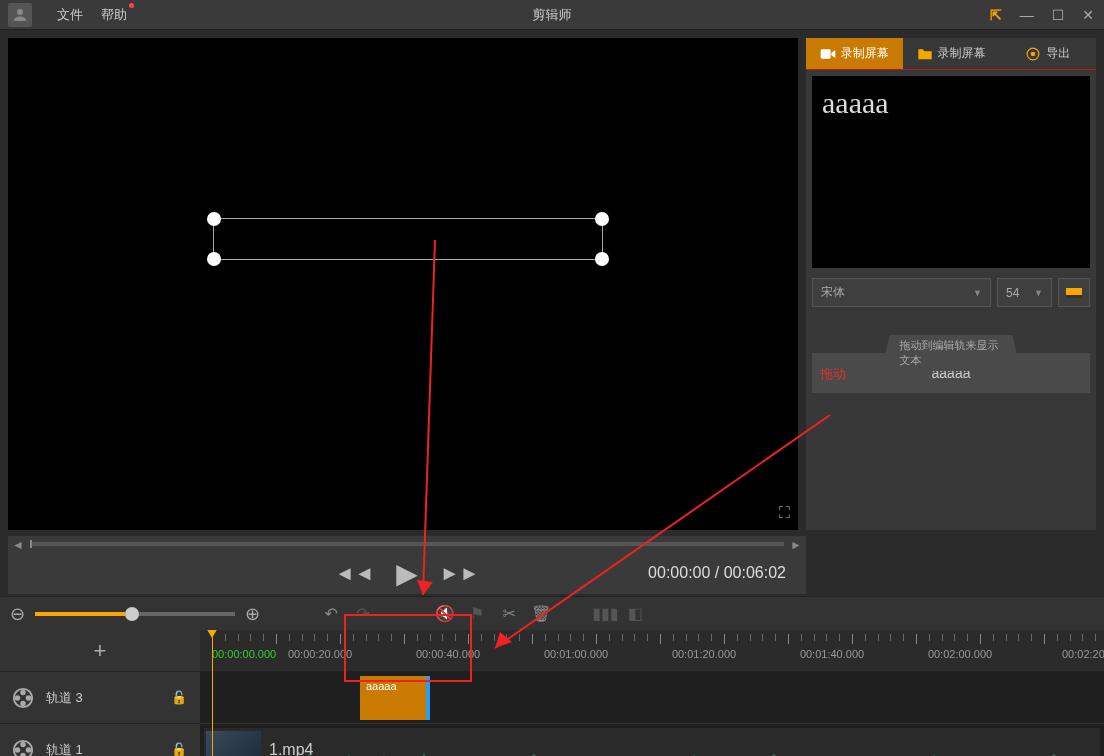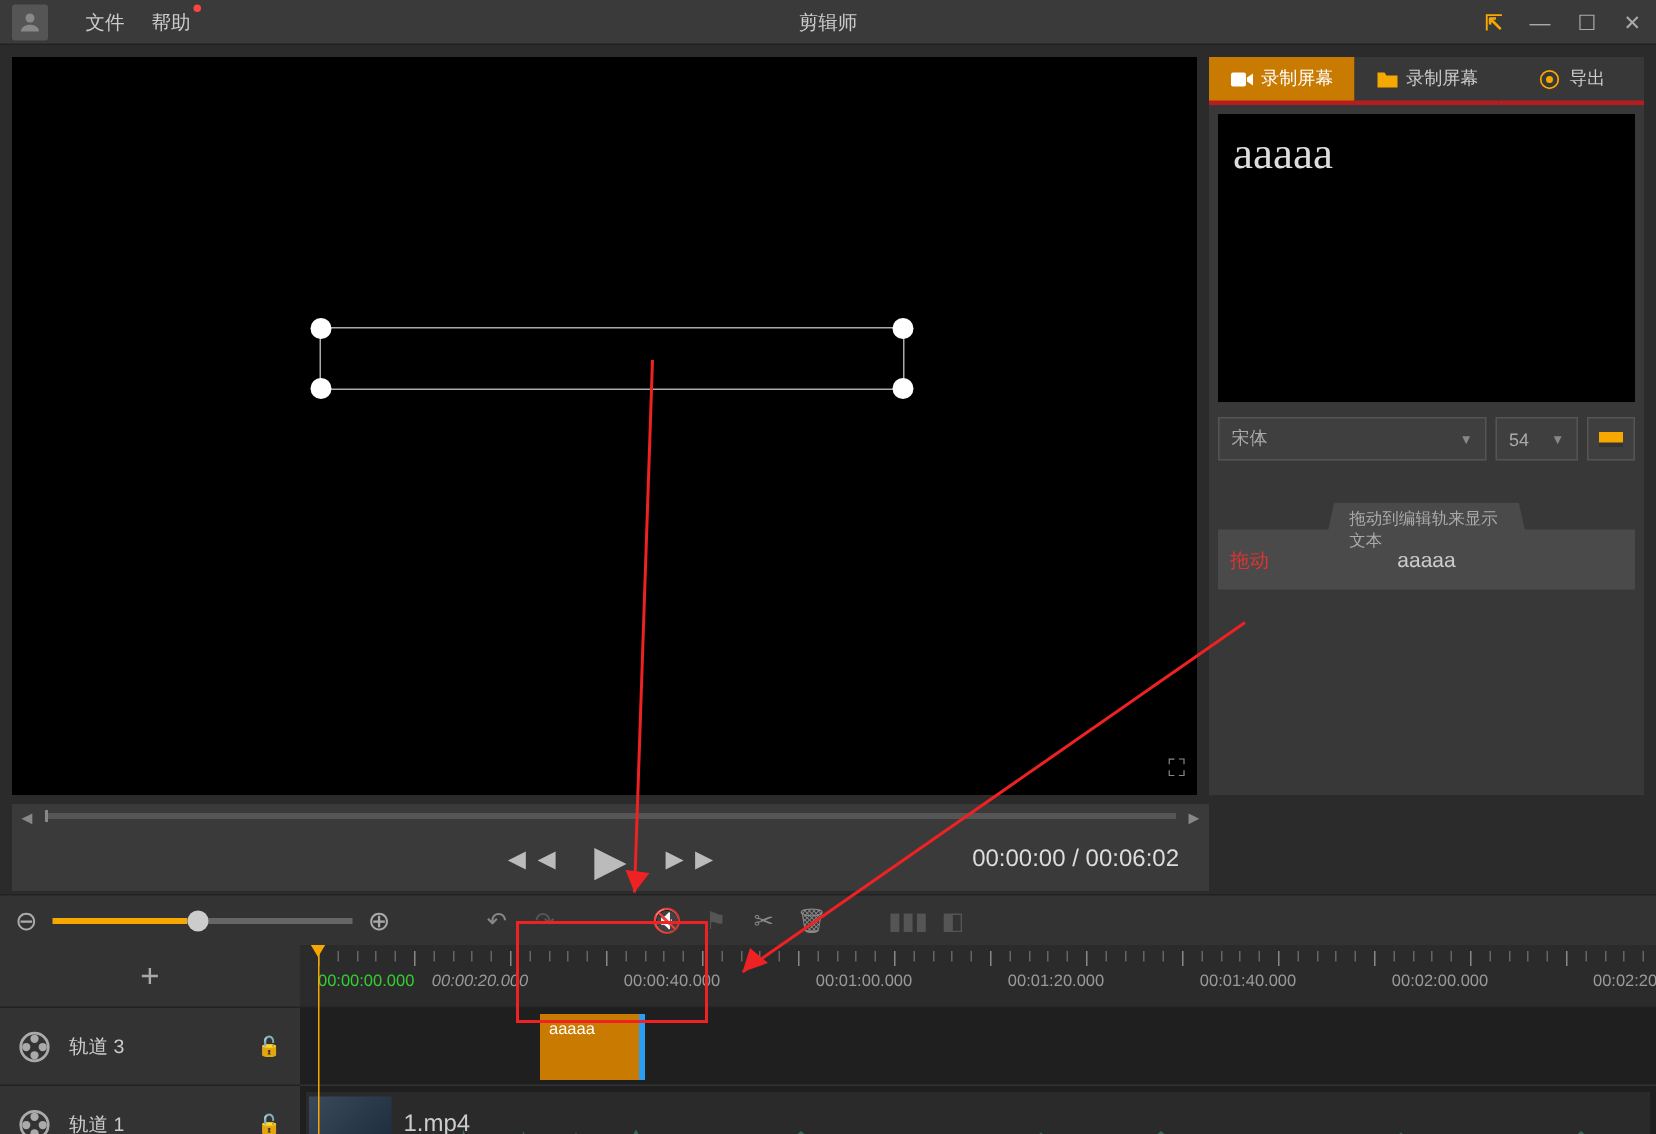--- a/index.html
+++ b/index.html
@@ -21,21 +21,21 @@
 .main { display: flex; height: 500px; }
 .preview { flex: 1; background: #000; position: relative; margin: 8px 0 0 8px; }
 .textbox { position: absolute; left: 205px; top: 180px; width: 390px; height: 42px; border: 1px solid #aaa; }
 .handle { position: absolute; width: 14px; height: 14px; background: #fff; border-radius: 50%; }
 .h1 { top: -7px; left: -7px; } .h2 { top: -7px; right: -7px; }
 .h3 { bottom: -7px; left: -7px; } .h4 { bottom: -7px; right: -7px; }
 .fullscreen-icon { position: absolute; bottom: 8px; right: 8px; color: #888; cursor: pointer; }
 
 .sidebar { width: 290px; background: #383838; margin: 8px 8px 0 8px; display: flex; flex-direction: column; }
 .sidetabs { display: flex; height: 32px; }
-.sidetab { flex: 1; display: flex; align-items: center; justify-content: center; font-size: 12px; gap: 5px; cursor: pointer; background: #383838; border-bottom: 3px solid #b91c1c; }
+.sidetab { flex: 1; display: flex; align-items: center; justify-content: center; font-size: 12px; gap: 5px; cursor: pointer; background: #383838; border-bottom: 1px solid #b91c1c; }
 .sidetab.active { background: #c97a00; color: #fff; }
 .sidetab-icon { width: 16px; height: 14px; }
 
 .textinput { background: #000; margin: 6px; padding: 10px; height: 192px; }
 .textinput-content { font-family: serif; font-size: 30px; color: #ddd; }
 
 .fontrow { display: flex; gap: 6px; margin: 4px 6px 6px; }
 .fontsel { background: #3f3f3f; border: 1px solid #555; padding: 5px 8px; font-size: 12px; color: #aaa; display: flex; align-items: center; justify-content: space-between; }
 .fontname { flex: 1; }
 .fontsize { width: 55px; }
@@ -379,21 +379,21 @@
           <span style="left: 818.4px;"></span>
           <span style="left: 831.2px;"></span>
           <span class="major" style="left: 844px;"></span>
           <span style="left: 856.8px;"></span>
           <span style="left: 869.6px;"></span>
           <span style="left: 882.4px;"></span>
           <span style="left: 895.2px;"></span>
         </div>
       <div class="rulerlabel start">00:00:00.000</div>
       <div class="playhead"></div>
-    <div class="rulerlabel" style="left: 120px; font-style: italic;">00:00:20.000</div>
+    <div class="rulerlabel" style="left: 120px;">00:00:20.000</div>
         <div class="rulerlabel" style="left: 248px;">00:00:40.000</div>
         <div class="rulerlabel" style="left: 376px;">00:01:00.000</div>
         <div class="rulerlabel" style="left: 504px;">00:01:20.000</div>
         <div class="rulerlabel" style="left: 632px;">00:01:40.000</div>
         <div class="rulerlabel" style="left: 760px;">00:02:00.000</div>
         <div class="rulerlabel" style="left: 888px;">00:02:20.0</div>
       </div>
     <div class="track">
       <div class="clip" style="left:160px;width:70px">
         <span>aaaaa</span>

